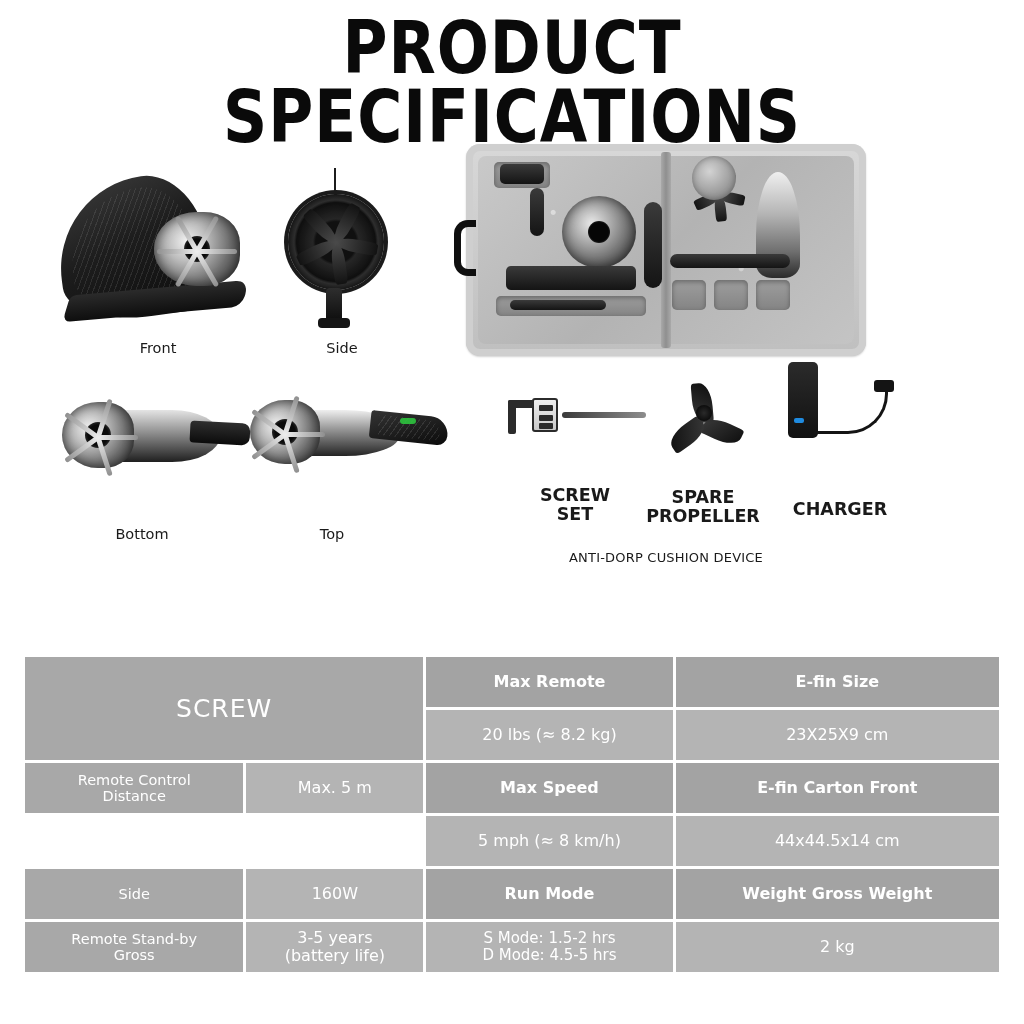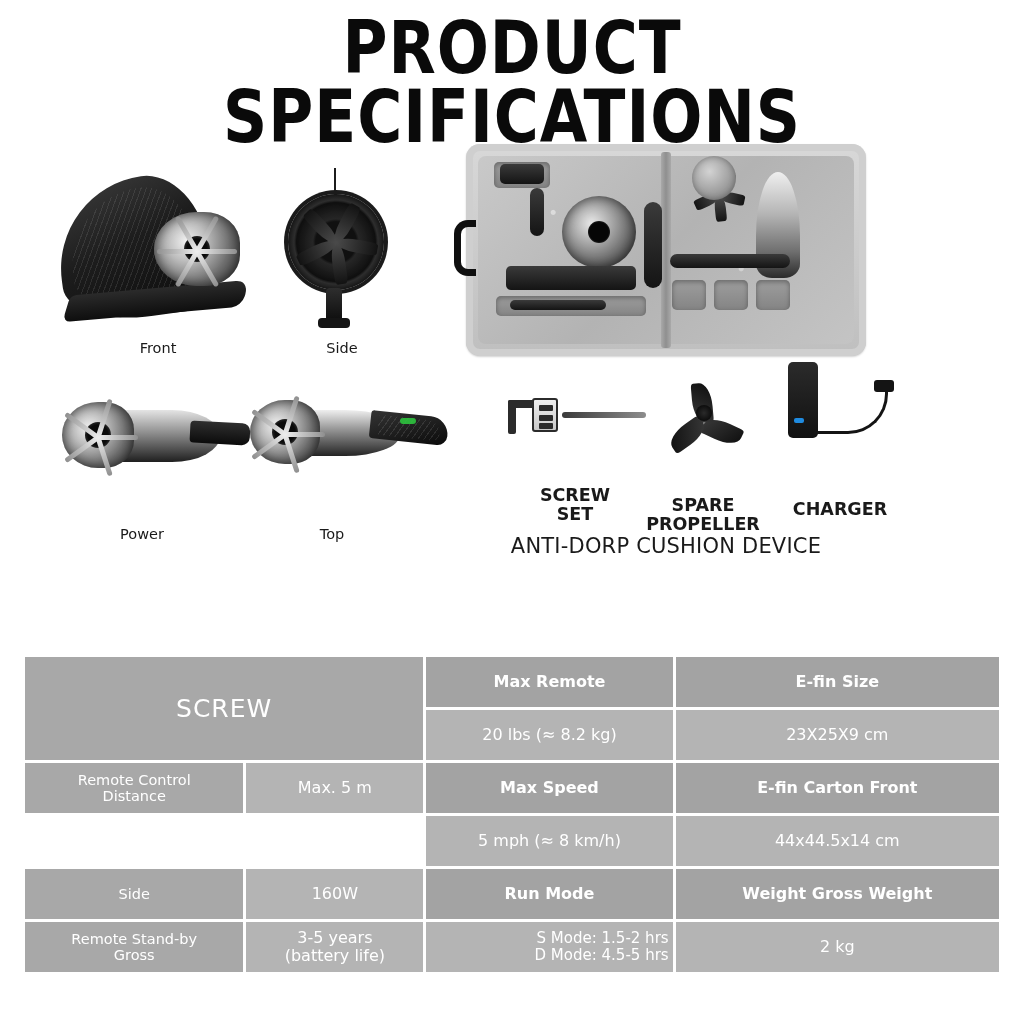--- a/index.html
+++ b/index.html
@@ -36,22 +36,23 @@
     height:398px;
   }
 
   .caption {
     font-size:14.5px;
     color:#1a1a1a;
     text-align:center;
     font-family:"DejaVu Sans", sans-serif;
   }
   .caption.big {
-    font-size:21px;
+    font-size:13px;
     letter-spacing:0.2px;
+    margin-top:16px;
   }
   .caption.bold {
     font-weight:bold;
     font-size:17.5px;
     line-height:1.08;
   }
 
   
   .fin-front {
     position:absolute; left:58px; top:20px; width:200px; height:180px;
@@ -307,21 +308,21 @@
   }
   td.lbl { font-size:14.5px; }
   td.head { font-weight:bold; background:#a3a3a3; }
   td.val  { background:#b4b4b4; }
   td.specs-title {
     background:#a8a8a8;
     font-size:25px;
     letter-spacing:1px;
   }
   td.blank { background:#ffffff; }
-  .small2 { font-size:15px;text-align:right; }
+  .small2 { font-size:15px; }
 </style>
 </head>
 <body>
 
 <div class="title-block">
   <div class="title-line l1">PRODUCT</div>
   <div class="title-line l2">SPECIFICATIONS</div>
 </div>
 
 <div class="gallery">
@@ -358,21 +359,21 @@
     <div class="body"></div>
     <div class="tail"></div>
     <div class="nozzle">
       <span class="vane" style="transform:rotate(0deg)"></span>
       <span class="vane" style="transform:rotate(72deg)"></span>
       <span class="vane" style="transform:rotate(144deg)"></span>
       <span class="vane" style="transform:rotate(216deg)"></span>
       <span class="vane" style="transform:rotate(288deg)"></span>
     </div>
   </div>
-  <div style="position:absolute;left:62px;top:386px;width:160px;" class="caption">Power</div>
+  <div style="position:absolute;left:62px;top:386px;width:160px;" class="caption">Bottom</div>
 
   <div class="fin-top">
     <div class="body"></div>
     <div class="wing"></div>
     <div class="green"></div>
     <div class="nozzle">
       <span class="vane" style="transform:rotate(0deg)"></span>
       <span class="vane" style="transform:rotate(72deg)"></span>
       <span class="vane" style="transform:rotate(144deg)"></span>
       <span class="vane" style="transform:rotate(216deg)"></span>
@@ -420,21 +421,21 @@
     <div class="caption bold">SCREW</div>
     <div class="caption bold">SET</div>
   </div>
 
   <div class="acc-prop">
     <span class="p" style="transform:rotate(25deg)"></span>
     <span class="p" style="transform:rotate(145deg)"></span>
     <span class="p" style="transform:rotate(265deg)"></span>
     <span class="hub"></span>
   </div>
-  <div style="position:absolute;left:628px;top:348px;width:150px;text-align:center;margin-top:8px;">
+  <div style="position:absolute;left:628px;top:348px;width:150px;text-align:center;">
     <div class="caption bold">SPARE</div>
     <div class="caption bold">PROPELLER</div>
   </div>
 
   <div class="acc-charger">
     <div class="brick"></div>
     <div class="led"></div>
     <div class="cable"></div>
     <div class="plug"></div>
   </div>

